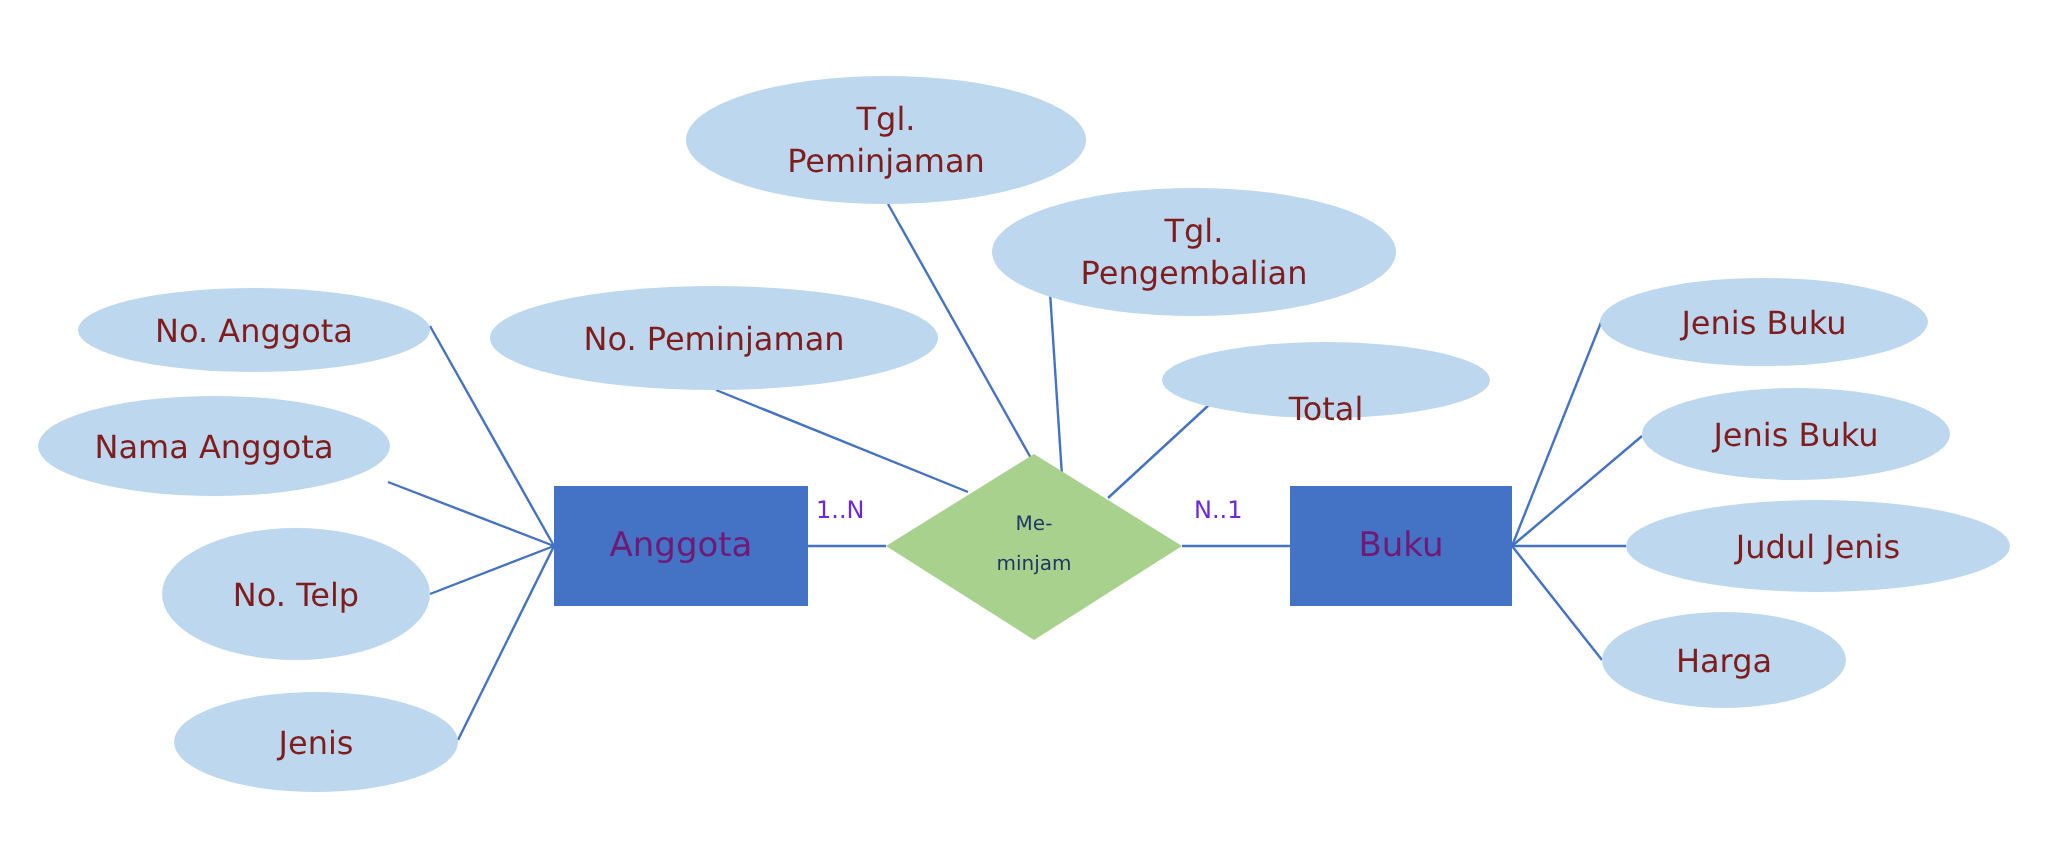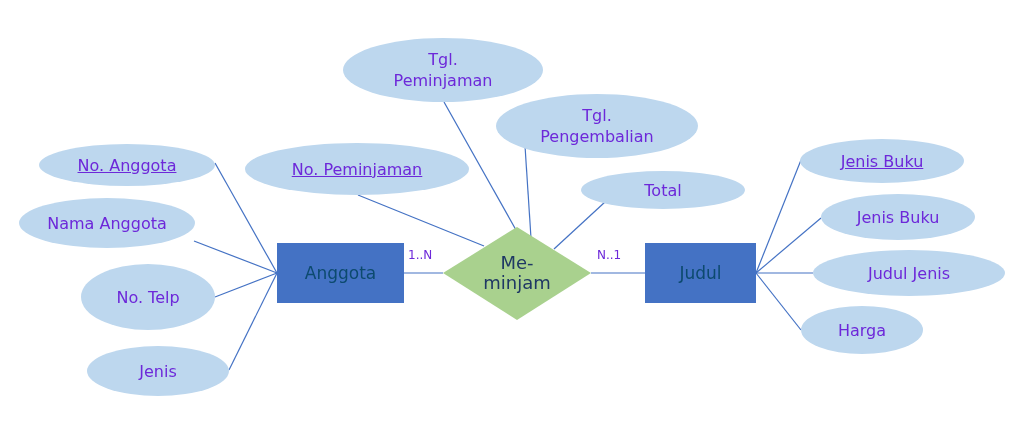--- a/index.html
+++ b/index.html
@@ -1,23 +1,23 @@
 <!DOCTYPE html>
 <html><head>
   <meta charset="utf-8">
   <style>
     html, body { margin: 0; padding: 0; background: #ffffff; }
     body { width: 1024px; height: 434px; position: relative; overflow: hidden;
            font-family: "DejaVu Sans", "Liberation Sans", sans-serif; }
     #canvas { position: absolute; left: 0; top: 0; width: 1024px; height: 434px; }
     .lbl { position: absolute; display: flex; align-items: center; justify-content: center;
-           text-align: center; color: #6d28d9; font-size: 16px; line-height: 21px; white-space: pre-line; }
-    .lbl.key { text-decoration: underline; }
-    .lbl.entity { color: #0c4a6e; font-size: 17px; }
-    .lbl.rel { color: #1f3864; font-size: 18px; line-height: 20px; }
+           text-align: center; color: #7f1d1d; font-size: 16px; line-height: 21px; white-space: pre-line; }
+    .lbl.key { }
+    .lbl.entity { color: #701a75; font-size: 17px; }
+    .lbl.rel { color: #1f3864; font-size: 10px; line-height: 20px; }
     .card { position: absolute; color: #6d28d9; font-size: 12px; }
   </style>
 </head>
 <body>
 
 <svg id="canvas" width="1024" height="434" viewBox="0 0 1024 434">
   <g stroke="#4472c4" stroke-width="1.2" fill="none">
 
     <line x1="215" y1="163" x2="277" y2="273"></line>
     <line x1="194" y1="241" x2="277" y2="273"></line>
@@ -61,27 +61,27 @@
 <div class="lbl key" style="left:39px;top:153px;width:176px;height:24px;">No. Anggota</div>
 <div class="lbl" style="left:19px;top:211px;width:176px;height:24px;">Nama Anggota</div>
 <div class="lbl" style="left:81px;top:285px;width:134px;height:24px;">No. Telp</div>
 <div class="lbl" style="left:87px;top:359px;width:142px;height:24px;">Jenis</div>
 
 <div class="lbl key" style="left:245px;top:157px;width:224px;height:24px;">No. Peminjaman</div>
 <div class="lbl" style="left:343px;top:48px;width:200px;height:44px;">Tgl.
 Peminjaman</div>
 <div class="lbl" style="left:496px;top:104px;width:202px;height:44px;">Tgl.
 Pengembalian</div>
-<div class="lbl" style="left:581px;top:178px;width:164px;height:24px;">Total</div>
+<div class="lbl" style="left:581px;top:192px;width:164px;height:24px;">Total</div>
 
 <div class="lbl key" style="left:800px;top:149px;width:164px;height:24px;">Jenis Buku</div>
 <div class="lbl" style="left:821px;top:205px;width:154px;height:24px;">Jenis Buku</div>
 <div class="lbl" style="left:813px;top:261px;width:192px;height:24px;">Judul Jenis</div>
 <div class="lbl" style="left:801px;top:318px;width:122px;height:24px;">Harga</div>
 
 <div class="lbl entity" style="left:277px;top:243px;width:127px;height:60px;">Anggota</div>
-<div class="lbl entity" style="left:645px;top:243px;width:111px;height:60px;">Judul</div>
+<div class="lbl entity" style="left:645px;top:243px;width:111px;height:60px;">Buku</div>
 
 <div class="lbl rel" style="left:467px;top:251px;width:100px;height:44px;">Me-
 minjam</div>
 
 <div class="card" style="left:408px;top:248px;">1..N</div>
 <div class="card" style="left:597px;top:248px;">N..1</div>
 
 </body></html>

